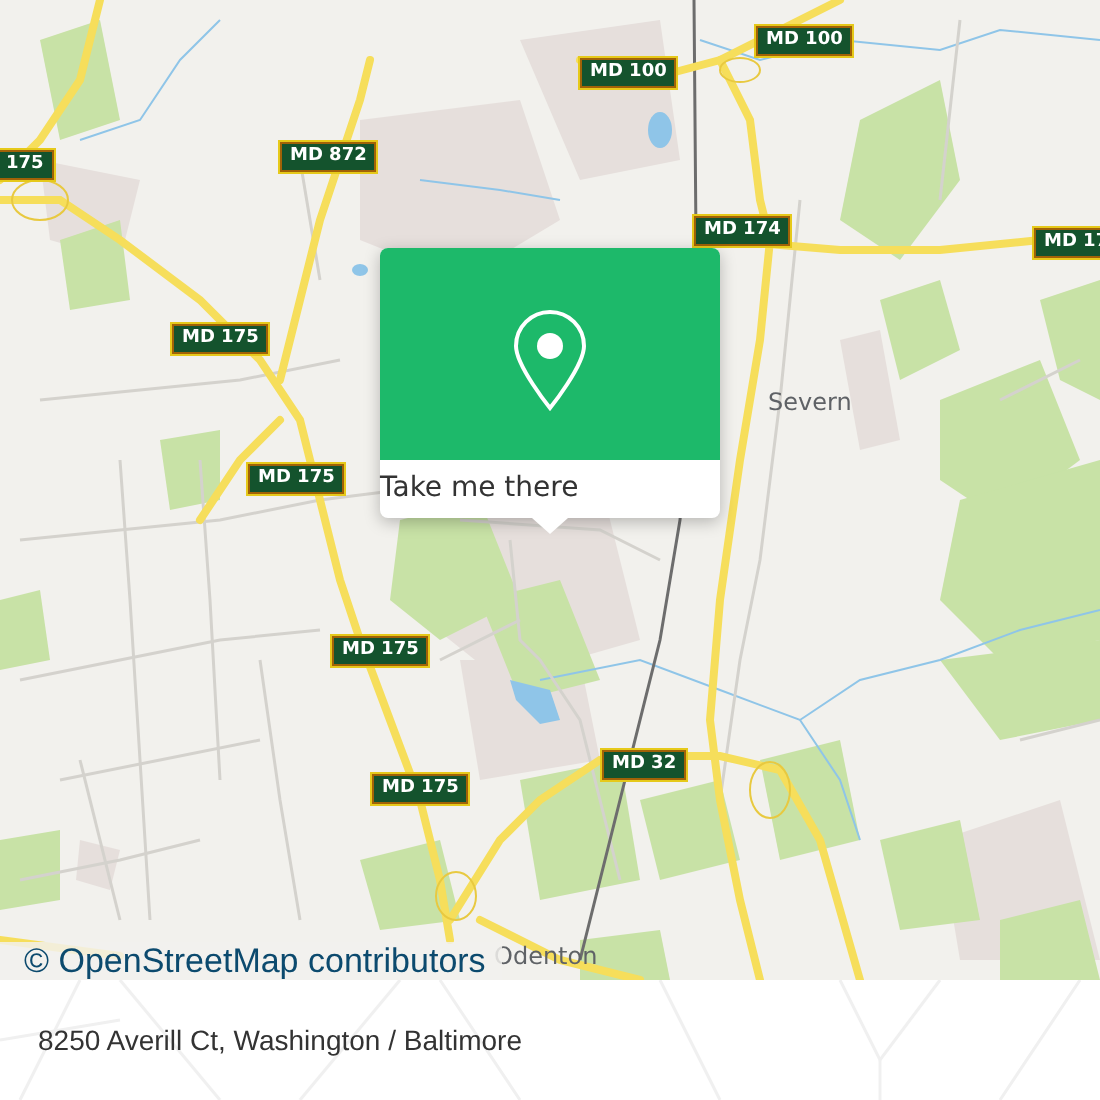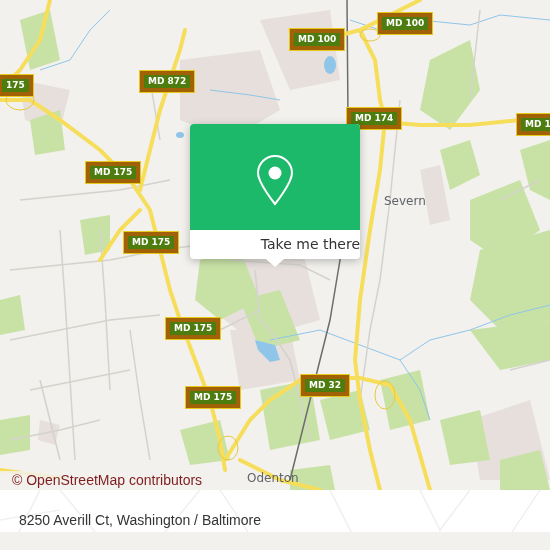--- a/index.html
+++ b/index.html
@@ -1,27 +1,27 @@
 <!DOCTYPE html>
 <html><head>
 <meta charset="utf-8">
 <style>
   html, body { margin: 0; padding: 0; }
   body { width: 550px; height: 550px; position: relative; overflow: hidden; background: #f2f1ed; font-family: "DejaVu Sans", sans-serif; }
   #map { position: absolute; left: 0; top: 0; width: 550px; height: 490px; overflow: hidden; background: #f2f1ed; }
   #map svg { position: absolute; left: 0; top: 0; }
-  .shield { position: absolute; background: #4d7c0f; border: 4px solid #a16207; outline: 1px solid #e6c91a; color: #fff; font-family: "DejaVu Sans", sans-serif; font-weight: bold; font-size: 9px; line-height: 13px; padding: 0 4px; white-space: nowrap; }
+  .shield { position: absolute; background: #14532d; border: 1px solid #a16207; outline: 1px solid #e6c91a; color: #fff; font-family: "DejaVu Sans", sans-serif; font-weight: bold; font-size: 9px; line-height: 13px; padding: 0 4px; white-space: nowrap; }
   .place { position: absolute; color: #5f6266; font-family: "DejaVu Sans", sans-serif; font-size: 12px; }
-  #attribution { position: absolute; left: 0; top: 471px; height: 19px; padding: 0 8px 0 12px; background: rgba(242,241,237,0.85); color: #7f1d1d; font-family: "Liberation Sans", sans-serif; font-size: 14px; line-height: 19px; }
+  #attribution { position: absolute; left: 0; top: 471px; height: 19px; padding: 0 8px 0 12px; background: rgba(242,241,237,0.85); color: #0c4a6e; font-family: "Liberation Sans", sans-serif; font-size: 17px; line-height: 19px; }
   #popup { position: absolute; left: 190px; top: 124px; width: 170px; height: 135px; border-radius: 4px; box-shadow: 0 2px 8px rgba(0,0,0,0.25); background: #fff; }
   #popup .top { position: absolute; left: 0; top: 0; width: 170px; height: 106px; background: #1db96a; border-radius: 4px 4px 0 0; }
   #popup .pin { position: absolute; left: 66px; top: 30px; width: 38px; height: 52px; }
-  #popup .label { position: absolute; left: 0; top: 106px; width: 170px; height: 46px; text-align: right; line-height: 29px; font-size: 14px; color: #333; font-family: "DejaVu Sans", sans-serif; }
+  #popup .label { position: absolute; left: 0; top: 106px; width: 170px; height: 46px; text-align: left; line-height: 29px; font-size: 14px; color: #333; font-family: "DejaVu Sans", sans-serif; }
   #popup .tail { position: absolute; left: 76px; top: 135px; width: 0; height: 0; border-left: 9px solid transparent; border-right: 9px solid transparent; border-top: 8px solid #fff; }
-  #footer { position: absolute; left: 0; top: 490px; width: 550px; height: 42px; background: #fff; overflow: hidden; }
+  #footer { position: absolute; left: 0; top: 490px; width: 550px; height: 60px; background: #fff; overflow: hidden; }
   #footer .bg { position: absolute; left: 0; top: 0; }
   #footer .address { position: absolute; left: 19px; top: 0; line-height: 60px; font-size: 14px; color: #333; font-family: "Liberation Sans", sans-serif; }
   #footer .logo { position: absolute; left: 399px; top: 14px; height: 34px; display: flex; align-items: center; }
   #footer .logo-text { font-family: "Liberation Sans", sans-serif; font-size: 31px; color: #333; letter-spacing: -0.5px; margin-left: 3px; }
 </style>
 </head>
 <body>
 
 <div id="map">
   <svg width="550" height="490" viewBox="0 0 550 490">

